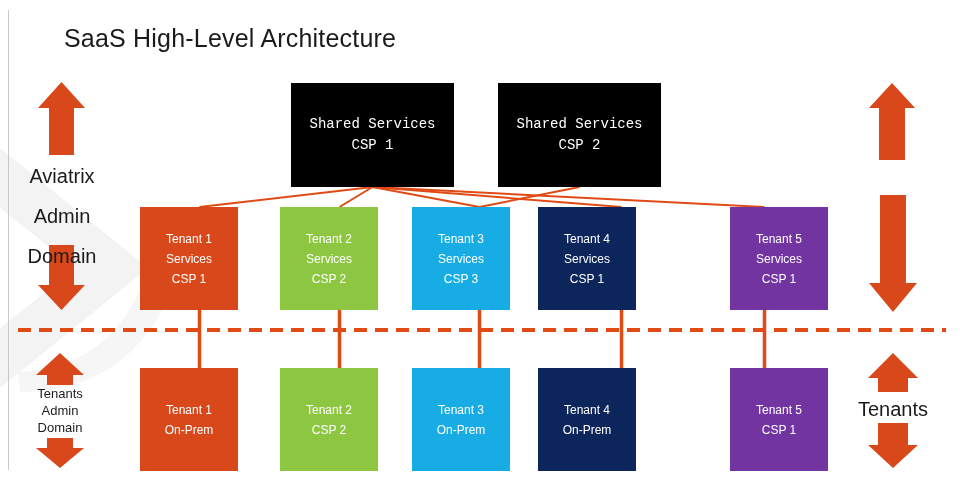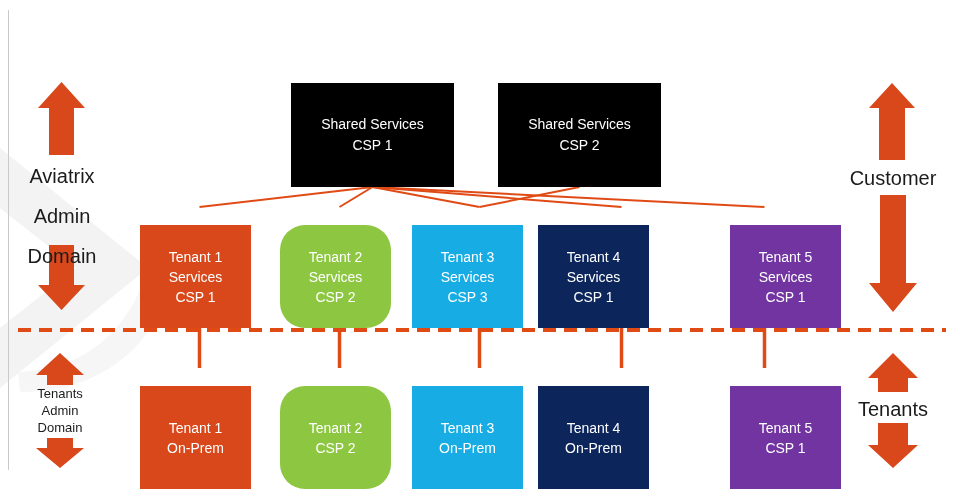--- a/index.html
+++ b/index.html
@@ -13,28 +13,28 @@
 
   #page-title{
     position:absolute;left:64px;top:24px;z-index:3;
     font-size:25px;color:#1b1b1b;letter-spacing:0.2px;white-space:nowrap;
   }
 
   .node{
     position:absolute;z-index:3;display:flex;align-items:center;justify-content:center;
     text-align:center;white-space:pre-line;color:#ffffff;
   }
-  .shared{width:163px;height:104px;top:83px;font-size:14px;line-height:21px;}
+  .shared{width:163px;height:104px;top:83px;font-size:14px;line-height:21px;font-family:Liberation Mono, monospace;}
   #node-shared-1{left:291px;}
   #node-shared-2{left:498px;}
 
-  .tbox{width:111px;font-size:14px;line-height:20px;margin-top:18px;}
+  .tbox{width:98px;font-size:12px;line-height:20px;}
   .svc{top:207px;height:103px;}
   .onprem{top:368px;height:103px;}
-  .col1{left:140px;} .col2{left:280px;border-radius:25px;} .col3{left:412px;} .col4{left:538px;} .col5{left:730px;}
+  .col1{left:140px;} .col2{left:280px;} .col3{left:412px;} .col4{left:538px;} .col5{left:730px;}
 
   .side-label{
     position:absolute;z-index:3;text-align:center;white-space:pre-line;color:#1b1b1b;
   }
   #label-left-top{left:6px;top:156px;width:112px;font-size:20px;line-height:40px;}
   #label-left-bottom{left:10px;top:385px;width:100px;font-size:13px;line-height:17px;}
   #label-right-top{left:842px;top:167px;width:102px;font-size:20px;}
   #label-right-bottom{left:842px;top:398px;width:102px;font-size:20px;}
 
   #divider-dashed{
@@ -50,20 +50,21 @@
 <body>
 
 <div id="slide">
 
   <svg id="watermark" width="960" height="501">
     <path d="M0,148 L148,268 L0,388 L0,328 L76,268 L0,208 Z" fill="#f3f3f3"></path>
     <path d="M20,392 Q120,392 165,305 L140,290 Q105,368 18,372 Z" fill="#f6f6f6"></path>
   </svg>
   <div id="slide-edge"></div>
 
+  <div id="page-title">SaaS High-Level Architecture</div>
 
   <div id="divider-dashed"></div>
 
   <svg id="overlay-svg" width="960" height="501">
 
     <polygon class="block-arrow" points="61.5,82 85,108 74,108 74,155 49,155 49,108 38,108"></polygon>
 
     <polygon class="block-arrow" points="49,245 74,245 74,285 85,285 61.5,310 38,285 49,285"></polygon>
 
     <polygon class="block-arrow" points="60,353 84,375 73,375 73,385 47,385 47,375 36,375"></polygon>
@@ -121,16 +122,15 @@
 On-Prem</div>
   <div class="node tbox onprem col5" id="node-onprem-5" style="background: rgb(113, 52, 160);">Tenant 5
 CSP 1</div>
 
   <div class="side-label" id="label-left-top">Aviatrix
 Admin
 Domain</div>
   <div class="side-label" id="label-left-bottom">Tenants
 Admin
 Domain</div>
-  <div class="side-label" id="label-right-top">Customer</div>
   <div class="side-label" id="label-right-bottom">Tenants</div>
 
 </div>
 
 </body></html>

